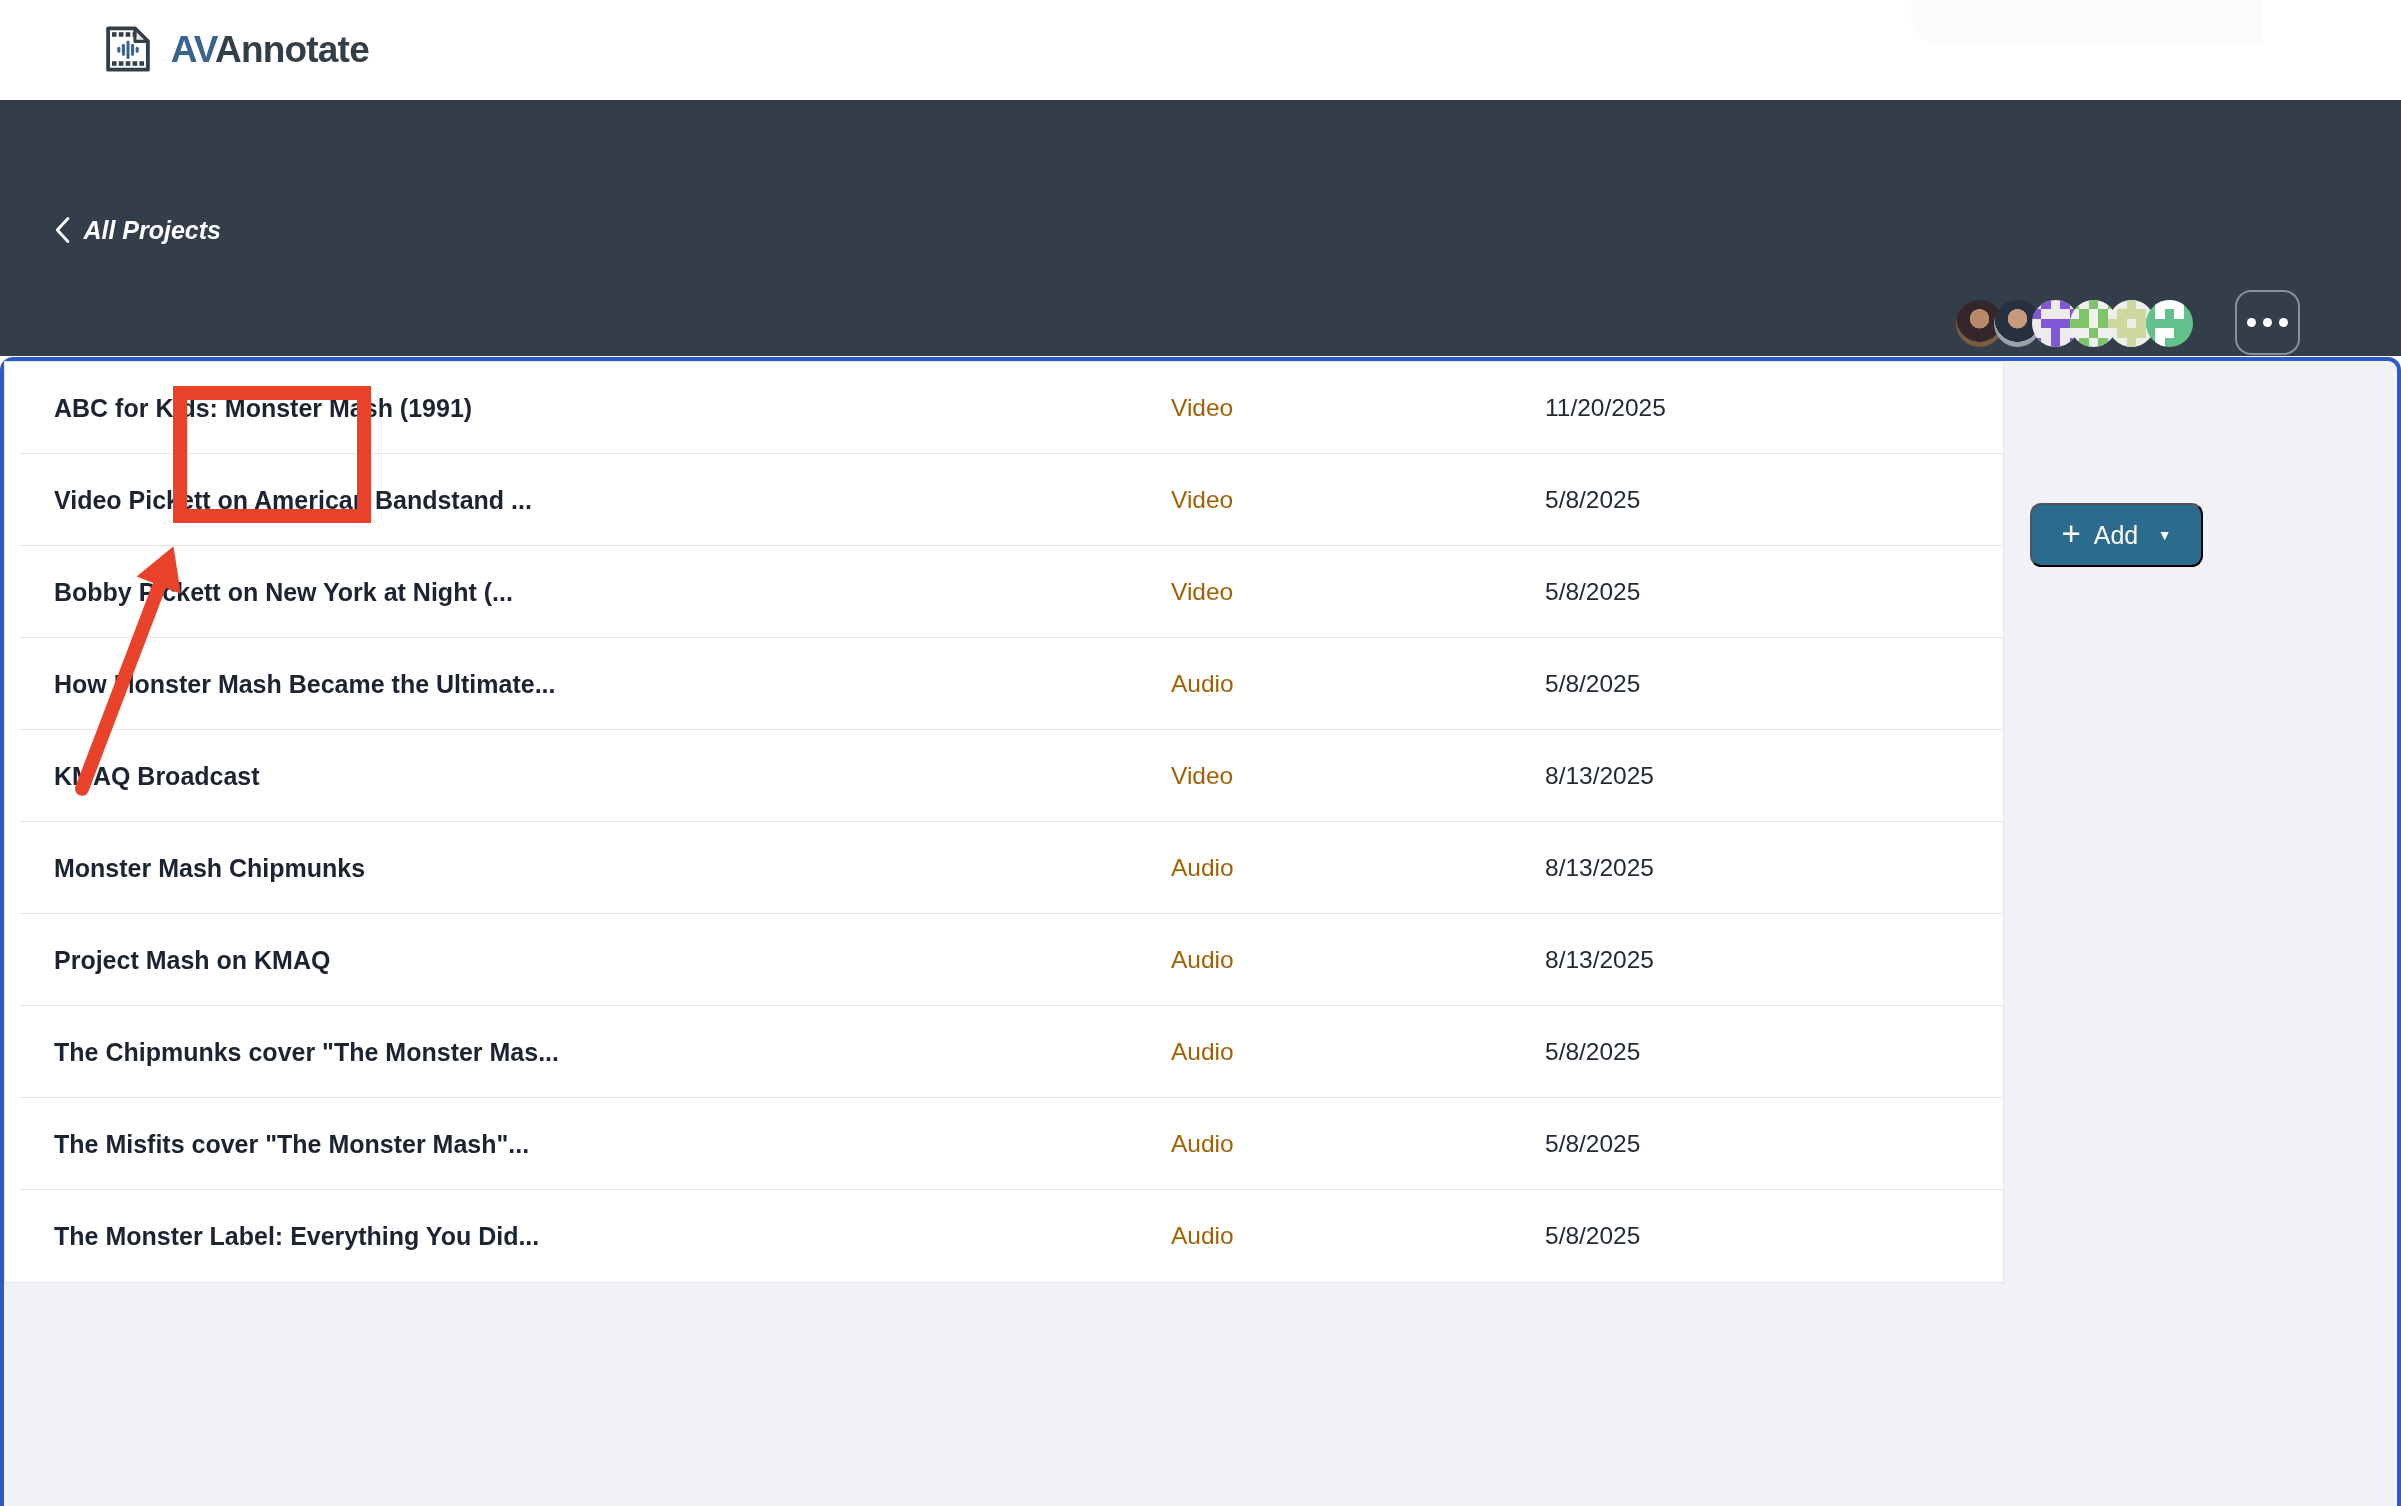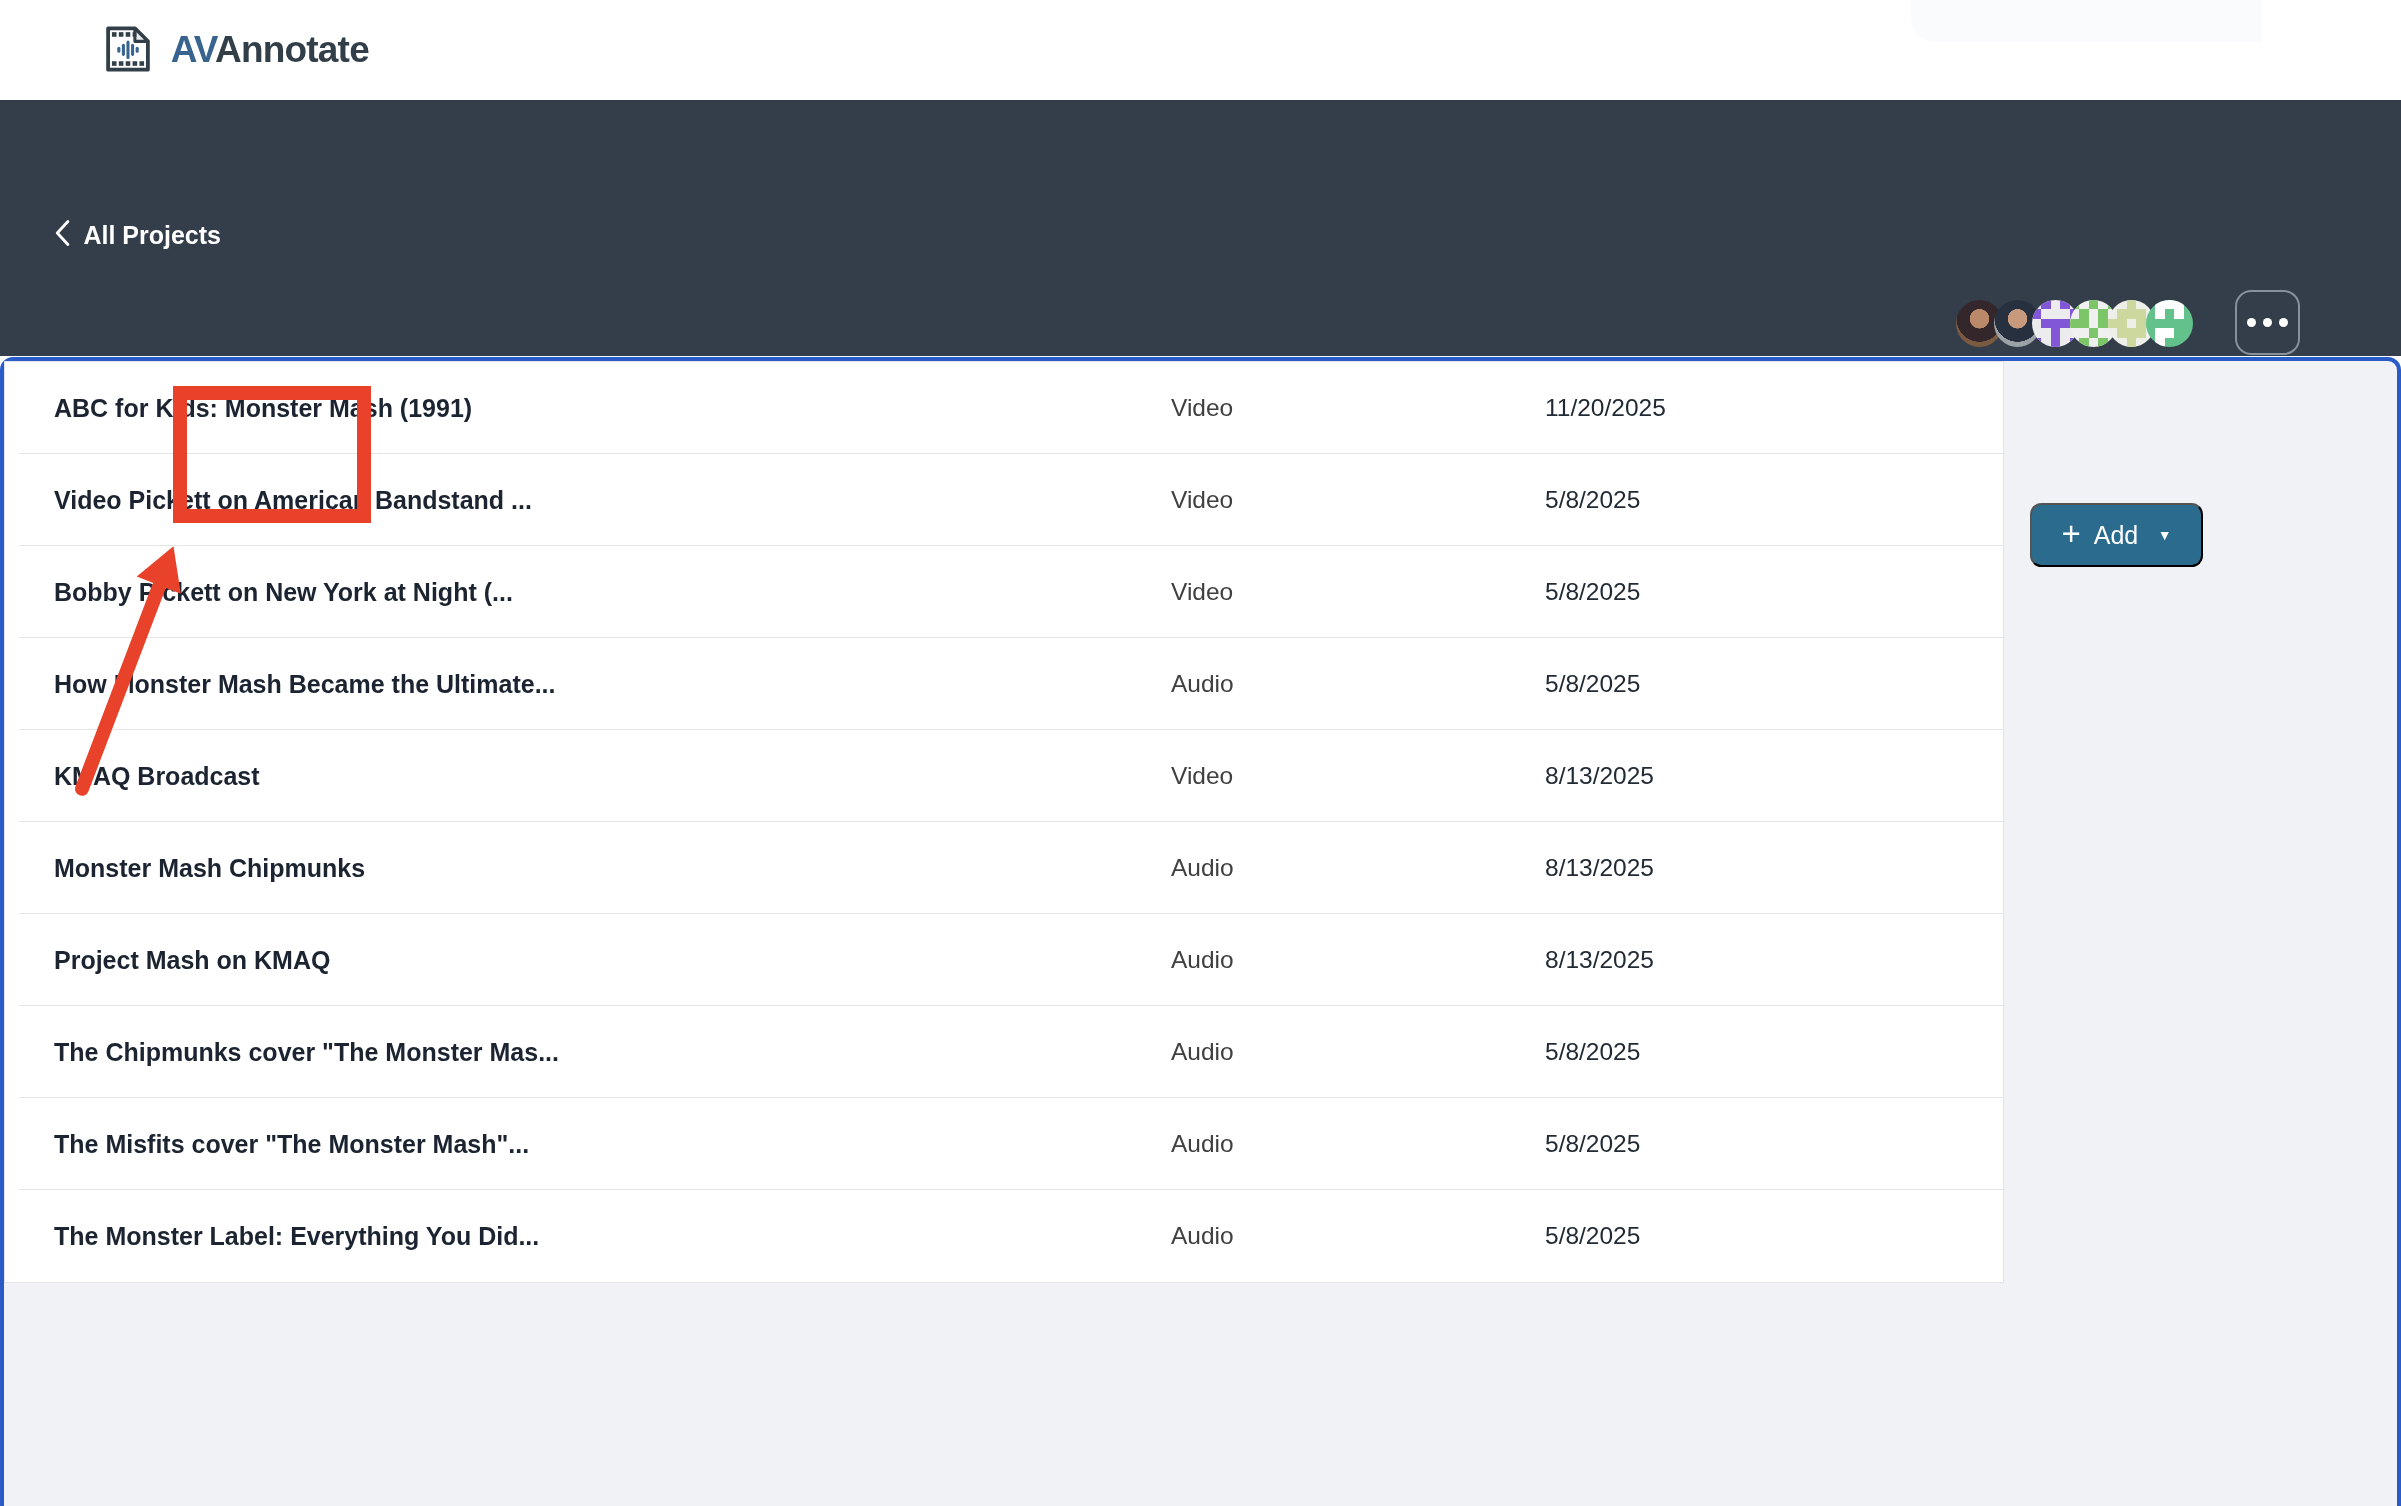--- a/index.html
+++ b/index.html
@@ -11,22 +11,22 @@
   #topbar { left:0; top:0; width:2401px; height:100px; background:#ffffff; }
   #artifact { left:1911px; top:0; width:351px; height:42px; background:#fafbfc;
               border-radius:0 0 0 24.5px; }
   #logo { left:100px; top:23px; height:54px; display:flex; align-items:center; gap:14.7px; }
   #logo-text { font-size:37px; font-weight:bold; letter-spacing:-0.8px; }
   #logo-text .av { color:#38648F;margin-top:24px; }
   #logo-text .rest { color:#333F48; }
 
   
   #header { left:0; top:100px; width:2401px; height:256px; background:#333E4A; }
-  #breadcrumb { left:54px; top:116px; height:39px; display:flex; align-items:center; gap:11.4px;
-                color:#ffffff; font-size:25px; font-weight:bold; cursor:pointer; }
+  #breadcrumb { left:54px; top:116px; height:39px; display:flex; gap:11.4px;
+                color:#ffffff; font-size:25px; font-weight:bold; cursor:pointer;font-style:italic; }
   #title { left:104px; top:196px; color:#ffffff; font-size:43px; font-weight:bold;
            letter-spacing:-0.4px; }
   #avatars { left:1956px; top:200px; height:47px; display:flex; }
   .avatar { width:47px; height:47px; border-radius:50%; overflow:hidden; position:relative;
             flex:0 0 auto; }
   .avatar + .avatar { margin-left:-9px; }
   .identicon-grid { position:absolute; inset:0; display:grid;
                     grid-template-columns:repeat(5,1fr); grid-template-rows:repeat(5,1fr); }
   #more-btn { left:2235px; top:190px; width:65px; height:65px; border:2.5px solid #87919B;
               border-radius:16.3px; background:transparent; display:flex; align-items:center;
@@ -72,21 +72,21 @@
   #add-btn .caret { font-size:14px; margin-left:6.5px; }
 
   
   #events-table { left:200px; top:225px; width:2000px; background:#ffffff;
                   border:1.6px solid #E3E5E9; }
   .row { position:relative; height:92px; border-bottom:1.6px solid #E3E5E9; background:#ffffff;
          cursor:pointer;margin-left:14px; }
   .row:last-child { border-bottom:none; }
   .cell { position:absolute; top:50%; transform:translateY(-50%); white-space:nowrap; }
   .cell-name { left:35px; font-size:25px; font-weight:bold; color:#1B2430; }
-  .cell-type { left:1152px; font-size:24.5px; color:#404040; }
+  .cell-type { left:1152px; font-size:24.5px; color:#a16207; }
   .cell-date { left:1526px; font-size:24.5px; color:#222B35; }
   .cell-menu { left:1918px; width:24.5px; text-align:center; color:#7C858E; font-size:24.5px;
                letter-spacing:0; line-height:0.45; cursor:pointer; }
   .cell-menu .d { width:4.1px; height:4.1px; border-radius:50%; background:#7C858E;
                   margin:4.1px auto; }
 
   
   #anno-box { left:173px; top:386px; width:198px; height:137px; border:14.7px solid #E8432A;
               z-index:60; pointer-events:none; }
   #anno-arrow { left:33px; top:515px; width:196px; height:319px; z-index:60;

